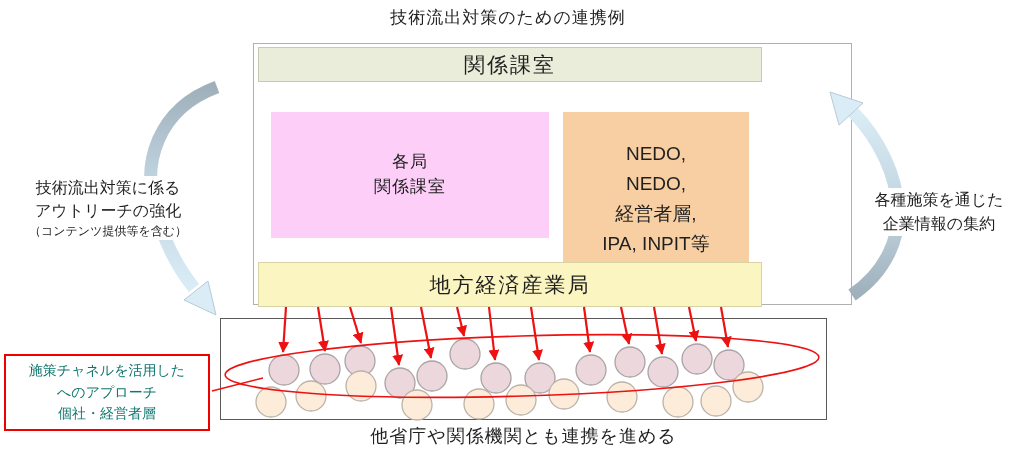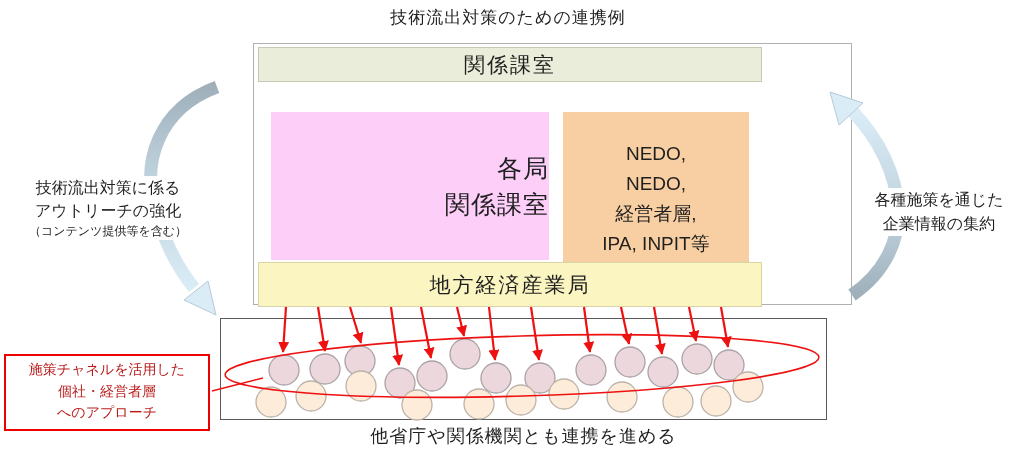--- a/index.html
+++ b/index.html
@@ -7,30 +7,30 @@
     position:relative;width:1024px;height:463px;background:#ffffff;overflow:hidden;
     font-family:"Liberation Sans","DejaVu Sans",sans-serif;color:#1f1f1f;
   }
   .abs{position:absolute;box-sizing:border-box;}
   .title{left:253px;top:6px;width:510px;text-align:center;font-size:17px;letter-spacing:1px;z-index:3;}
   .outer-box{left:253px;top:43px;width:599px;height:262px;border:1.5px solid #b0b0b0;background:#ffffff;z-index:1;}
   .bar{display:flex;align-items:center;justify-content:center;font-size:21px;letter-spacing:2px;z-index:2;}
   .bar-top{left:258px;top:47px;width:504px;height:35px;background:#e9edd9;border:1px solid #c5cab2;}
   .bar-bottom{left:258px;top:262px;width:504px;height:45px;background:#fbf5c1;border:1px solid #d8d4a6;}
   .inner-box{display:flex;flex-direction:column;align-items:center;justify-content:center;text-align:center;z-index:2;margin-top:28px;}
-  .pink-box{left:271px;top:84px;width:278px;height:148px;background:#fccef8;font-size:25px;line-height:1.45;letter-spacing:1px;align-items:flex-end;}
+  .pink-box{left:271px;top:84px;width:278px;height:126px;background:#fccef8;font-size:17px;line-height:1.45;letter-spacing:1px;}
   .orange-box{left:563px;top:84px;width:186px;height:174px;background:#f8cfa2;font-size:19px;line-height:1.58;}
   .side-note{background:#ffffff;text-align:center;z-index:3;}
   .left-note{left:8px;top:176px;width:200px;}
   .left-note .l1,.left-note .l2{font-size:16px;line-height:1.45;}
   .left-note .l3{font-size:12px;line-height:1.5;}
   .right-note{left:853px;top:188px;width:172px;font-size:16px;line-height:1.5;}
   .red-callout{
-    left:4px;top:354px;width:206px;border:2px solid #ee0000;background:#ffffff;color:#b91c1c;
-    font-size:14px;line-height:1.55;text-align:center;padding:4px 2px;z-index:3;font-family:Liberation Mono, monospace;
+    left:4px;top:354px;width:206px;border:2px solid #ee0000;background:#ffffff;color:#0f766e;
+    font-size:14px;line-height:1.55;text-align:center;padding:4px 2px;z-index:3;
   }
   .bottom-box{left:220px;top:318px;width:607px;height:102px;border:1.5px solid #595959;background:#ffffff;z-index:1;}
   .bottom-caption{left:220px;top:424px;width:607px;text-align:center;font-size:18px;letter-spacing:1px;z-index:3;}
   .overlay{left:0;top:0;width:1024px;height:463px;z-index:2;pointer-events:none;}
 </style>
 </head>
 <body>
 
 <div class="canvas">
 
@@ -136,19 +136,19 @@
     <div class="l3">（コンテンツ提供等を含む）</div>
   </div>
 
   <div class="abs side-note right-note">
     <div>各種施策を通じた</div>
     <div>企業情報の集約</div>
   </div>
 
   <div class="abs red-callout">
     <div>施策チャネルを活用した</div>
+    <div>へのアプローチ</div>
     <div>個社・経営者層</div>
-    <div>へのアプローチ</div>
   </div>
 
   <div class="abs bottom-caption">他省庁や関係機関とも連携を進める</div>
 
 </div>
 
 </body></html>

